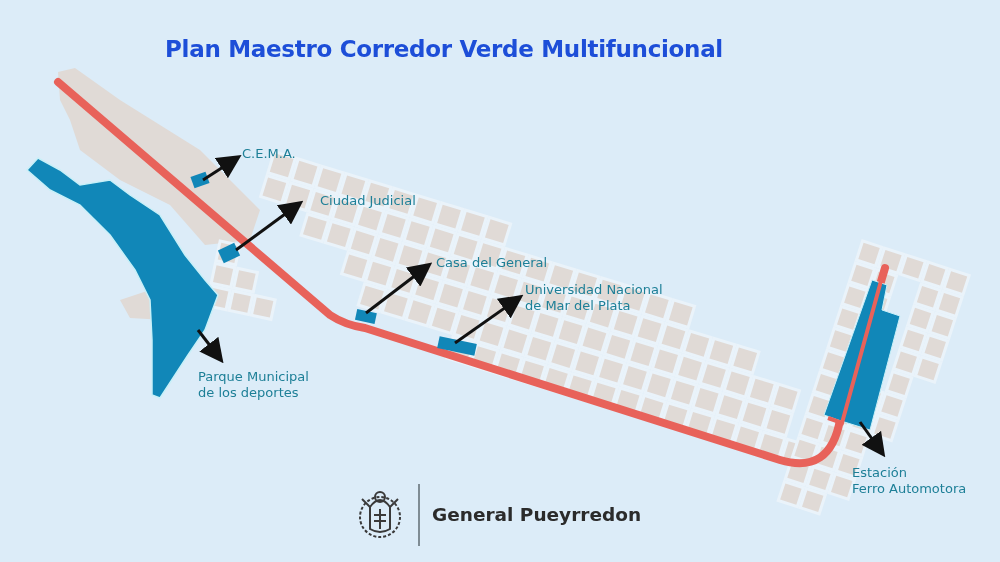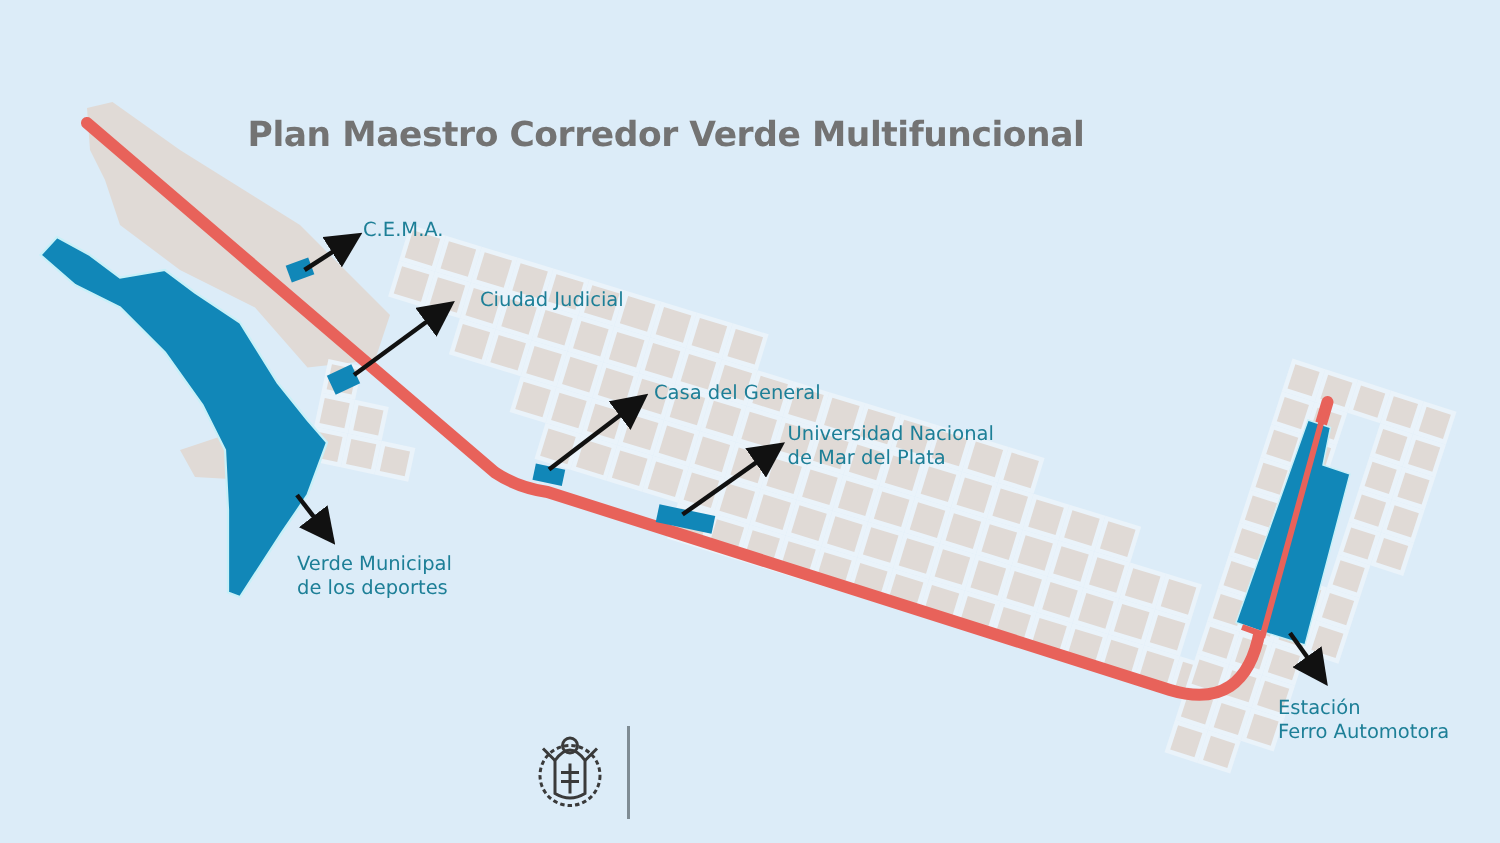--- a/index.html
+++ b/index.html
@@ -1,17 +1,17 @@
 <!DOCTYPE html>
 <html><head>
 <meta charset="utf-8">
 <style>
   html, body { margin:0; padding:0; }
   body { width:1000px; height:562px; background:#dcecf8; position:relative; overflow:hidden; font-family:"DejaVu Sans", sans-serif; }
-  .title { position:absolute; left:0; top:36px; width:888px; text-align:center; font-size:23px; font-weight:bold; color:#737373; letter-spacing:-0.3px;margin-top:41px; }
+  .title { position:absolute; left:0; top:36px; width:888px; text-align:center; font-size:23px; font-weight:bold; color:#1d4ed8; letter-spacing:-0.3px; }
   svg.map { position:absolute; left:0; top:0; }
   .label { position:absolute; color:#1d7f97; font-size:13px; line-height:16px; font-family:"DejaVu Sans", sans-serif; white-space:nowrap; }
   .logo { position:absolute; left:352px; top:484px; display:flex; align-items:center; }
   .logo .divider { width:2px; height:62px; background:#7f8c94; margin:0 12px 0 10px; }
   .logo .org { font-size:18.5px; line-height:22px; color:#2b2b2b; font-weight:bold; }
 </style>
 </head>
 <body>
 
 <div class="title">Plan Maestro Corredor Verde Multifuncional</div>
@@ -213,35 +213,36 @@
 </svg>
 
 <div class="label" style="left:242px;top:146px;">C.E.M.A.</div>
 <div class="label" style="left:320px;top:193px;">Ciudad Judicial</div>
 <div class="label" style="left:436px;top:255px;">Casa del General</div>
 <div class="label" style="left:525px;top:282px;">
   <div>Universidad Nacional</div>
   <div>de Mar del Plata</div>
 </div>
 <div class="label" style="left:198px;top:369px;">
-  <div>Verde Municipal</div>
+  <div>Parque Municipal</div>
   <div>de los deportes</div>
 </div>
 <div class="label" style="left:852px;top:465px;">
   <div>Estación</div>
   <div>Ferro Automotora</div>
 </div>
 
 <div class="logo">
   <svg width="56" height="60" viewBox="0 0 56 60">
     <g fill="none" stroke="#3a3a3a" stroke-width="2">
       <circle cx="28" cy="32" r="20" stroke-dasharray="3 2"></circle>
       <path d="M18,22 Q28,8 38,22 L38,44 Q28,50 18,44 Z"></path>
       <circle cx="28" cy="12" r="5"></circle>
       <line x1="10" y1="14" x2="18" y2="22"></line>
       <line x1="46" y1="14" x2="38" y2="22"></line>
       <path d="M22,30 L34,30 M22,36 L34,36 M28,24 L28,44"></path>
     </g>
   </svg>
   <div class="divider"></div>
   <div>
+    <div class="org">General Pueyrredon</div>
   </div>
 </div>
 
 </body></html>

